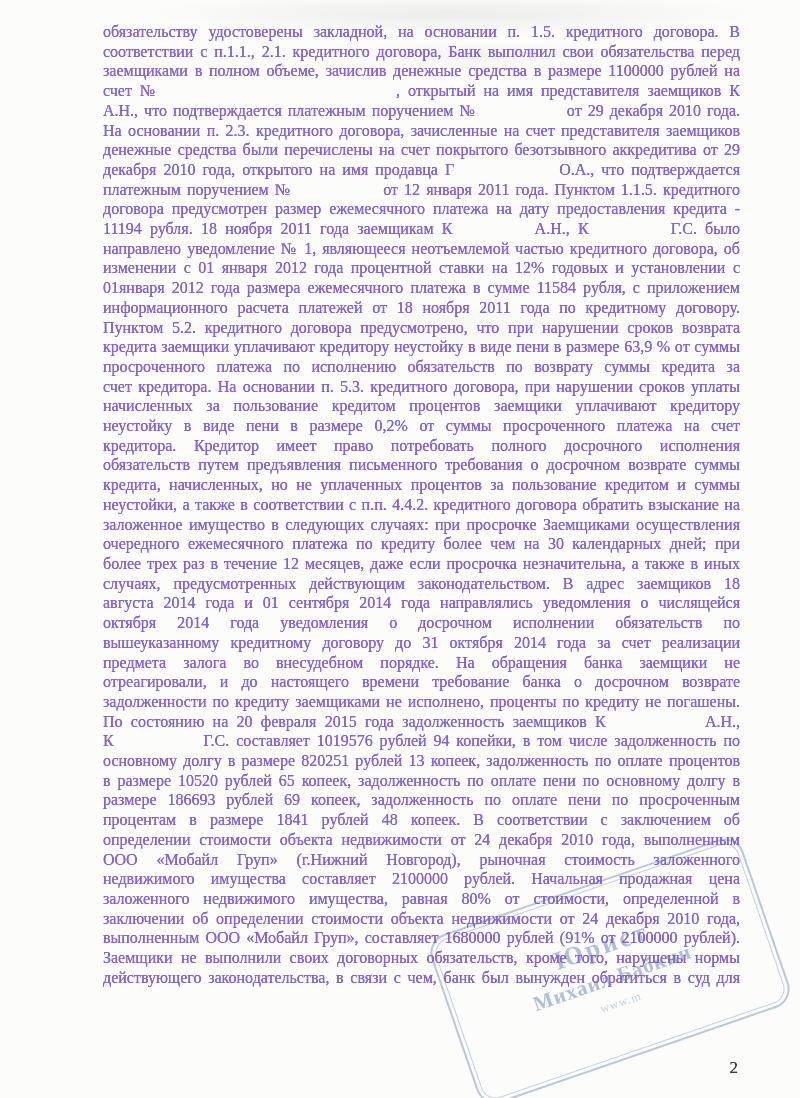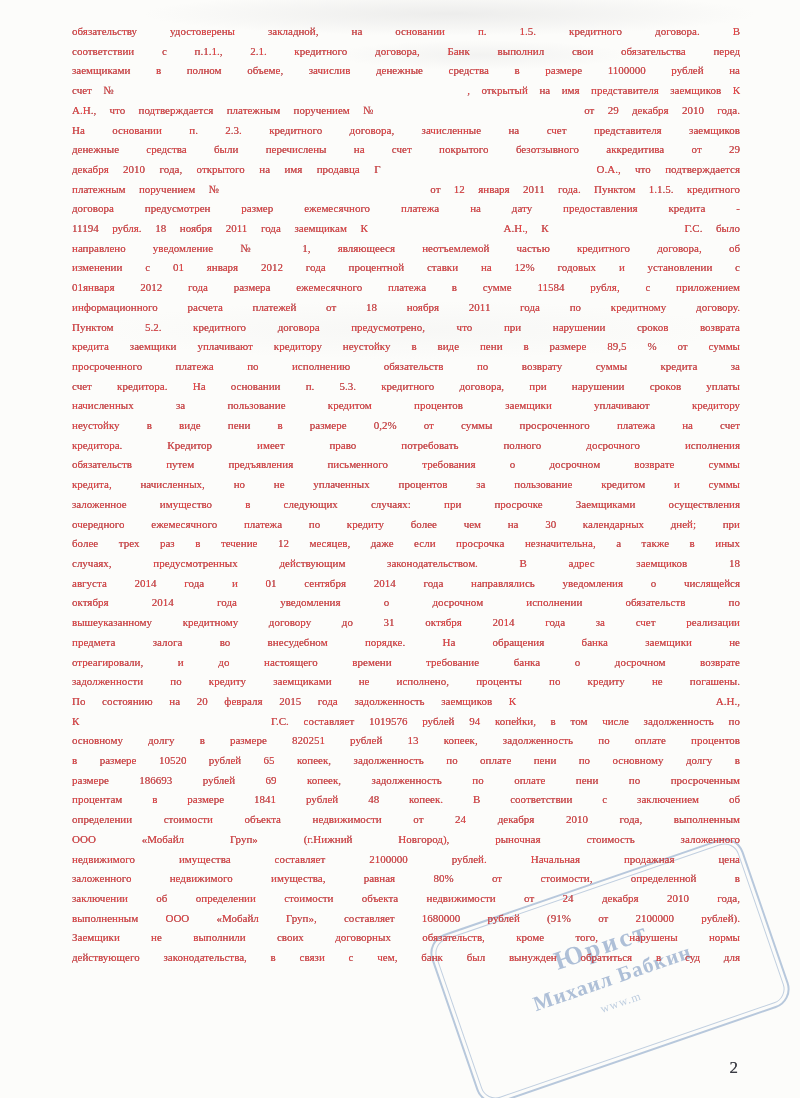--- a/index.html
+++ b/index.html
@@ -80,27 +80,28 @@
   }
   
   .textblock {
     position: absolute;
     left: 72px;
     top: 22px;
     width: 668px;
     z-index: 2;
   }
   .line {
-    font-size: 11px;
+    font-size: 16px;
     line-height: 19.7px;
-    color: #ef4444;
+    color: #8b5cf6;
     text-align: justify;
     text-align-last: justify;
     text-shadow: 0 0 0.5px rgba(45, 46, 56, 0.75);
     white-space: normal;
+    margin-left: 31px;
   }
   .page-number {
     position: absolute;
     right: 62px;
     bottom: 20px;
     z-index: 2;
     font-size: 17px;
     color: #3a3b43;
     text-shadow: 0 0 0.5px rgba(45, 46, 56, 0.7);
   }
@@ -133,28 +134,29 @@
       <div class="line">денежные средства были перечислены на счет покрытого безотзывного аккредитива от 29</div>
       <div class="line">декабря 2010 года, открытого на имя продавца Г&nbsp;&nbsp;&nbsp;&nbsp;&nbsp;&nbsp;&nbsp;&nbsp;&nbsp;&nbsp;&nbsp;&nbsp;&nbsp;&nbsp; О.А., что подтверждается</div>
       <div class="line">платежным поручением №&nbsp;&nbsp;&nbsp;&nbsp;&nbsp;&nbsp;&nbsp;&nbsp;&nbsp;&nbsp;&nbsp;&nbsp;&nbsp;&nbsp; от 12 января 2011 года. Пунктом 1.1.5. кредитного</div>
       <div class="line">договора предусмотрен размер ежемесячного платежа на дату предоставления кредита -</div>
       <div class="line">11194 рубля. 18 ноября 2011 года заемщикам К&nbsp;&nbsp;&nbsp;&nbsp;&nbsp;&nbsp;&nbsp;&nbsp;&nbsp; А.Н., К&nbsp;&nbsp;&nbsp;&nbsp;&nbsp;&nbsp;&nbsp;&nbsp;&nbsp; Г.С. было</div>
       <div class="line">направлено уведомление № 1, являющееся неотъемлемой частью кредитного договора, об</div>
       <div class="line">изменении с 01 января 2012 года процентной ставки на 12% годовых и установлении с</div>
       <div class="line">01января 2012 года размера ежемесячного платежа в сумме 11584 рубля, с приложением</div>
       <div class="line">информационного расчета платежей от 18 ноября 2011 года по кредитному договору.</div>
       <div class="line">Пунктом 5.2. кредитного договора предусмотрено, что при нарушении сроков возврата</div>
-      <div class="line">кредита заемщики уплачивают кредитору неустойку в виде пени в размере 89,5 % от суммы</div>
+      <div class="line">кредита заемщики уплачивают кредитору неустойку в виде пени в размере 63,9 % от суммы</div>
       <div class="line">просроченного платежа по исполнению обязательств по возврату суммы кредита за</div>
       <div class="line">счет кредитора. На основании п. 5.3. кредитного договора, при нарушении сроков уплаты</div>
       <div class="line">начисленных за пользование кредитом процентов заемщики уплачивают кредитору</div>
       <div class="line">неустойку в виде пени в размере 0,2% от суммы просроченного платежа на счет</div>
       <div class="line">кредитора. Кредитор имеет право потребовать полного досрочного исполнения</div>
       <div class="line">обязательств путем предъявления письменного требования о досрочном возврате суммы</div>
       <div class="line">кредита, начисленных, но не уплаченных процентов за пользование кредитом и суммы</div>
+      <div class="line">неустойки, а также в соответствии с п.п. 4.4.2. кредитного договора обратить взыскание на</div>
       <div class="line">заложенное имущество в следующих случаях: при просрочке Заемщиками осуществления</div>
       <div class="line">очередного ежемесячного платежа по кредиту более чем на 30 календарных дней; при</div>
       <div class="line">более трех раз в течение 12 месяцев, даже если просрочка незначительна, а также в иных</div>
       <div class="line">случаях, предусмотренных действующим законодательством. В адрес заемщиков 18</div>
       <div class="line">августа 2014 года и 01 сентября 2014 года направлялись уведомления о числящейся</div>
       <div class="line">октября 2014 года уведомления о досрочном исполнении обязательств по</div>
       <div class="line">вышеуказанному кредитному договору до 31 октября 2014 года за счет реализации</div>
       <div class="line">предмета залога во внесудебном порядке. На обращения банка заемщики не</div>
       <div class="line">отреагировали, и до настоящего времени требование банка о досрочном возврате</div>
       <div class="line">задолженности по кредиту заемщиками не исполнено, проценты по кредиту не погашены.</div>

